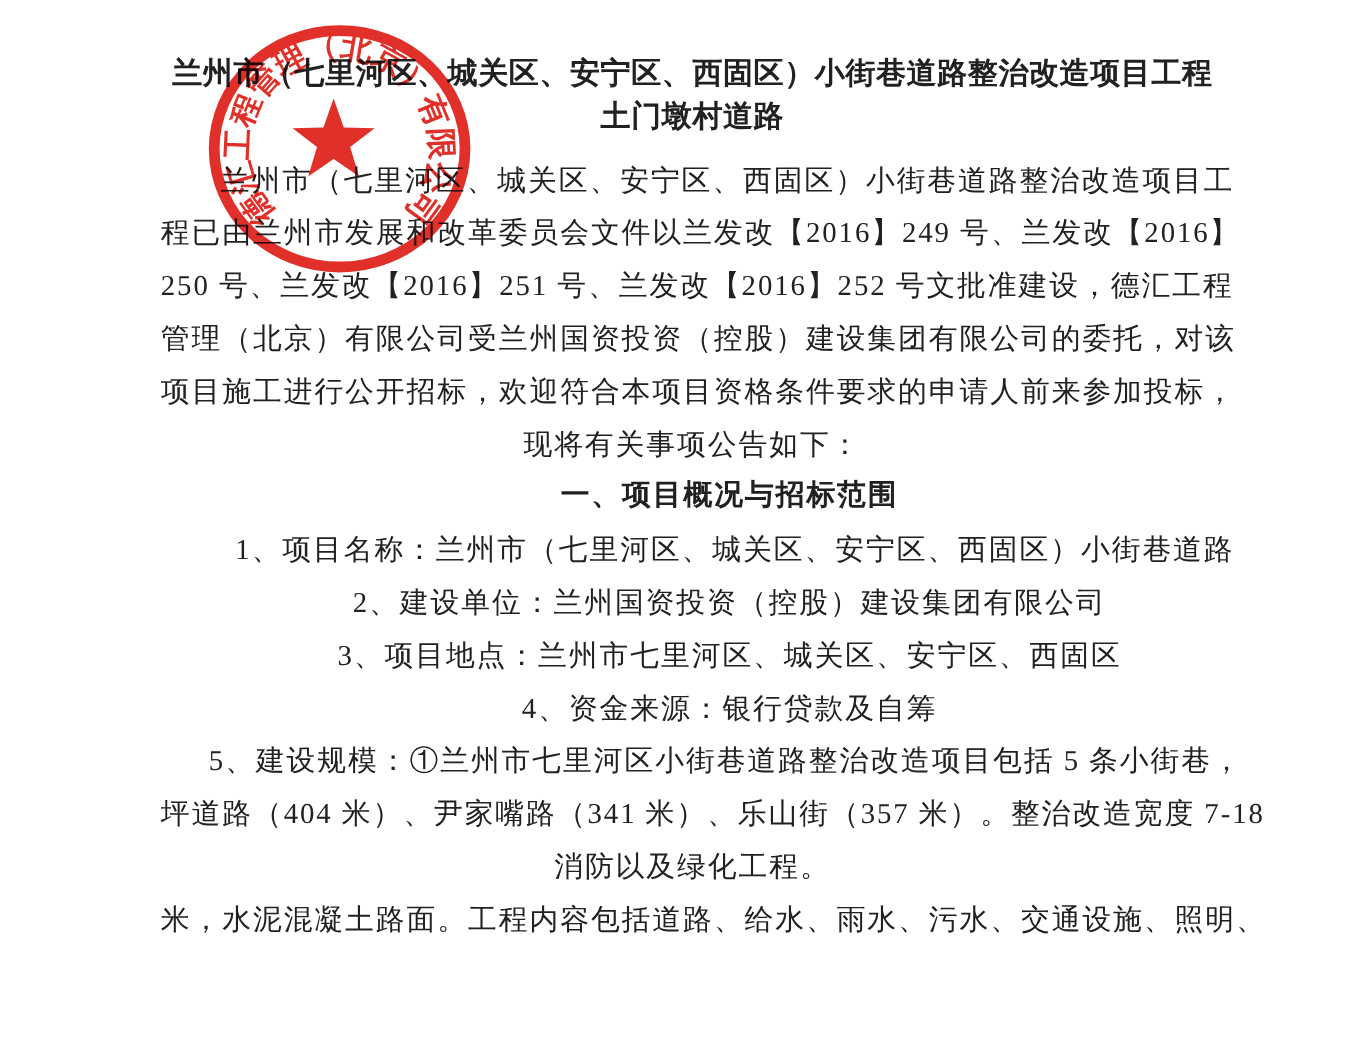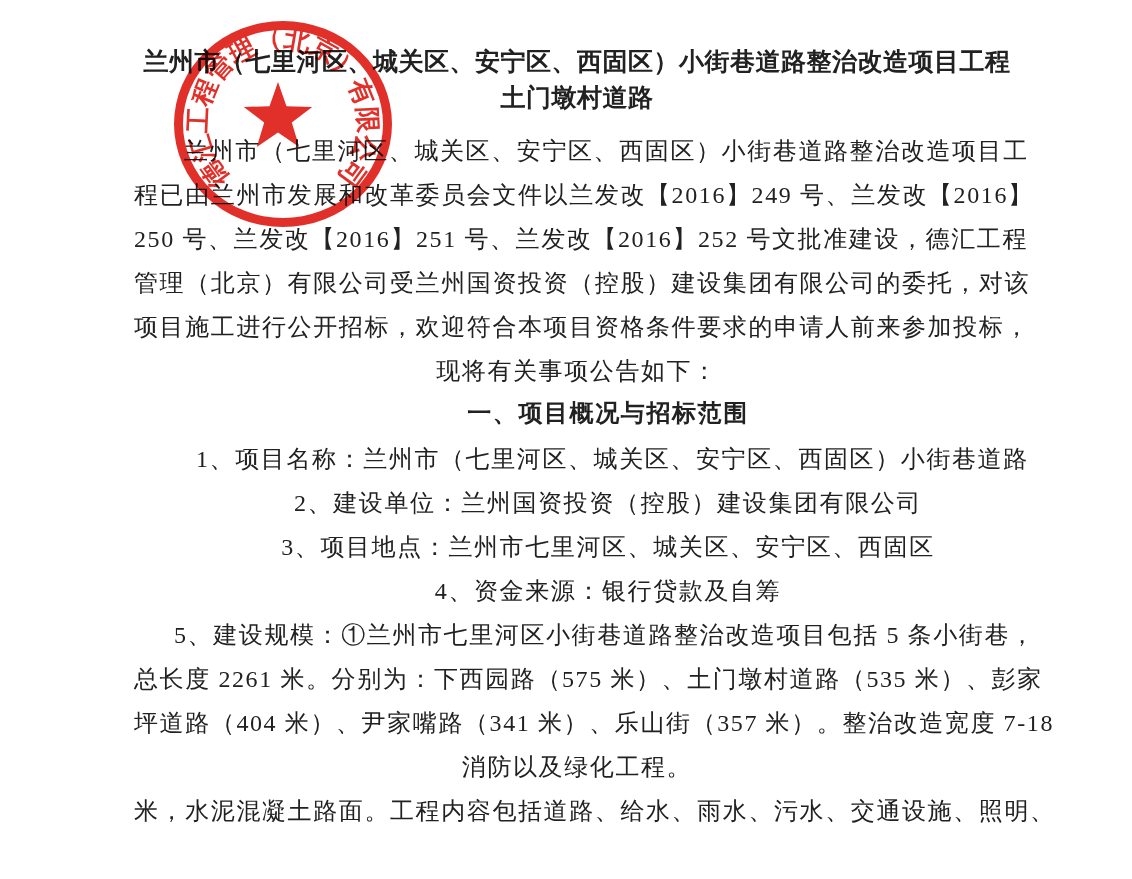--- a/index.html
+++ b/index.html
@@ -68,21 +68,20 @@
 
       <div class="line bold ind-item">一、项目概况与招标范围</div>
 
       <div class="line ind-item">1、项目名称：兰州市（七里河区、城关区、安宁区、西固区）小街巷道路</div>
 
       <div class="line ind-item">2、建设单位：兰州国资投资（控股）建设集团有限公司</div>
       <div class="line ind-item">3、项目地点：兰州市七里河区、城关区、安宁区、西固区</div>
       <div class="line ind-item">4、资金来源：银行贷款及自筹</div>
 
       <div class="line ind-item5">5、建设规模：①兰州市七里河区小街巷道路整治改造项目包括 5 条小街巷，</div>
-      <div class="line">总长度 2261 米。分别为：下西园路（575 米）、土门墩村道路（535 米）、彭家</div>
       <div class="line">坪道路（404 米）、尹家嘴路（341 米）、乐山街（357 米）。整治改造宽度 7-18</div>
       <div class="line">消防以及绿化工程。</div>
       <div class="line">米，水泥混凝土路面。工程内容包括道路、给水、雨水、污水、交通设施、照明、</div>
     </div>
   </div>
 
   <div class="seal" style="color: rgb(224, 35, 27);">
     <div class="seal-ring"></div>
     <div class="seal-star">
       <svg width="74" height="70" viewBox="0 0 74 70" aria-hidden="true">

